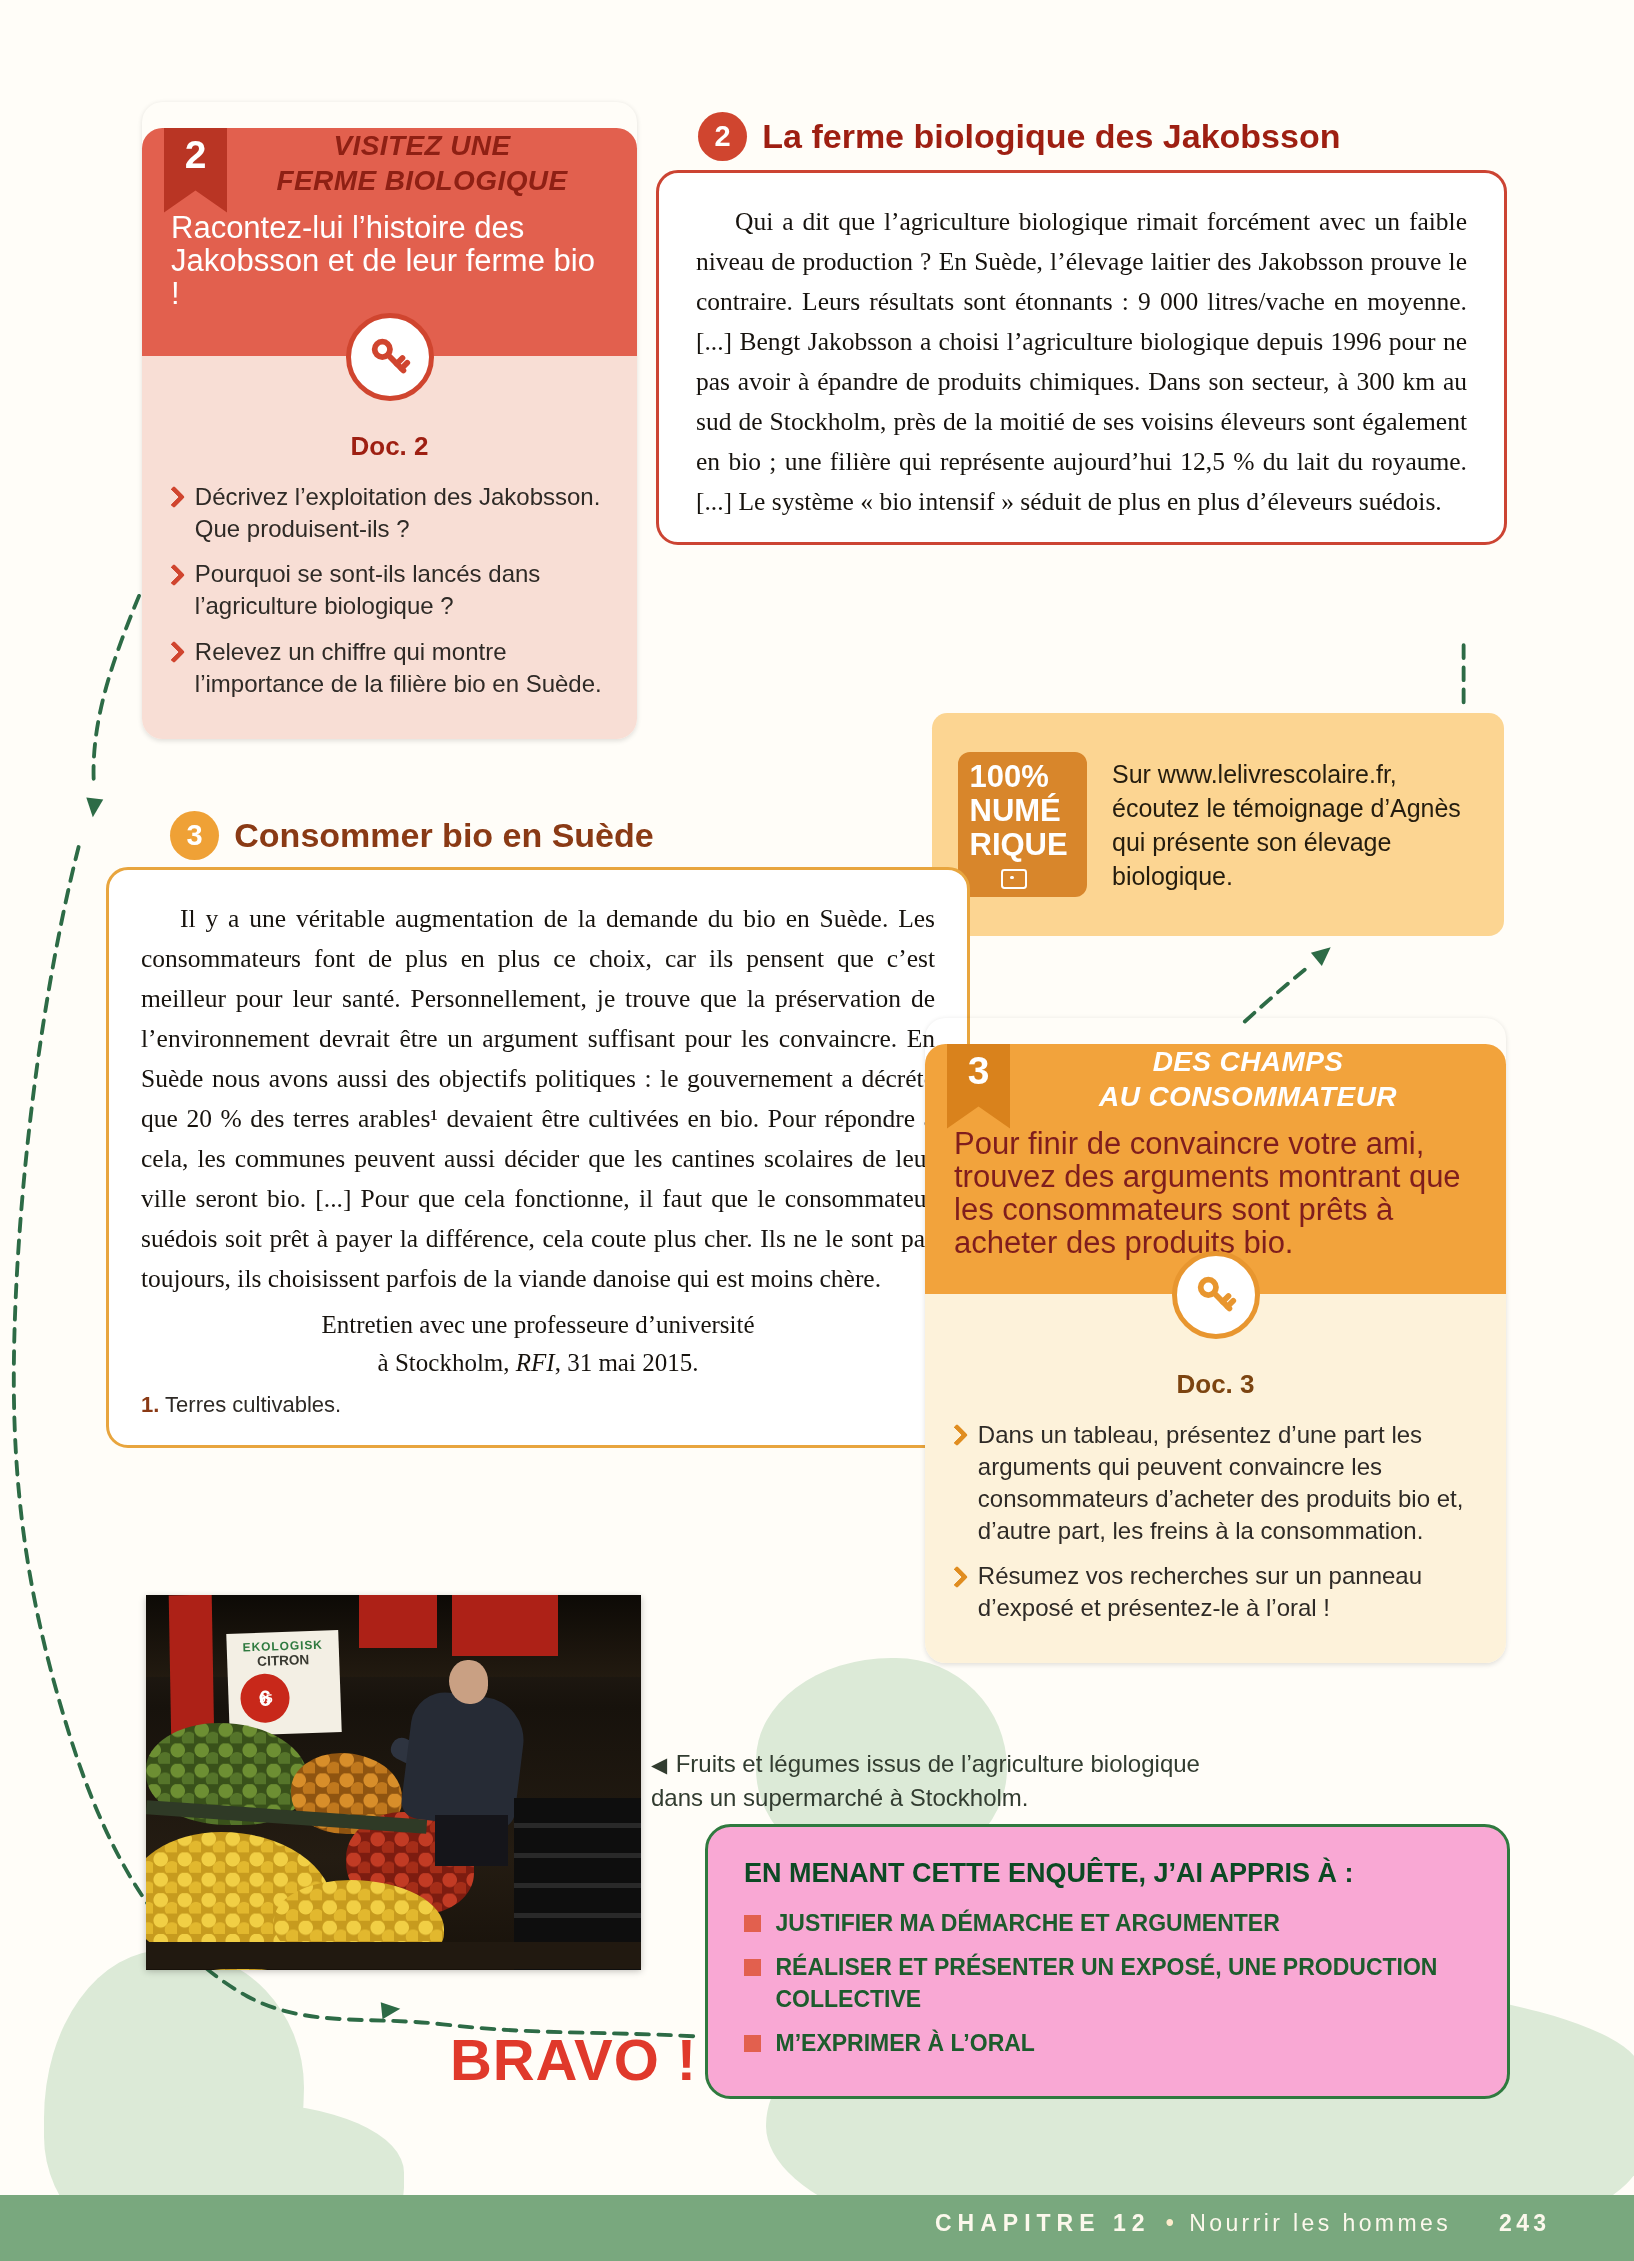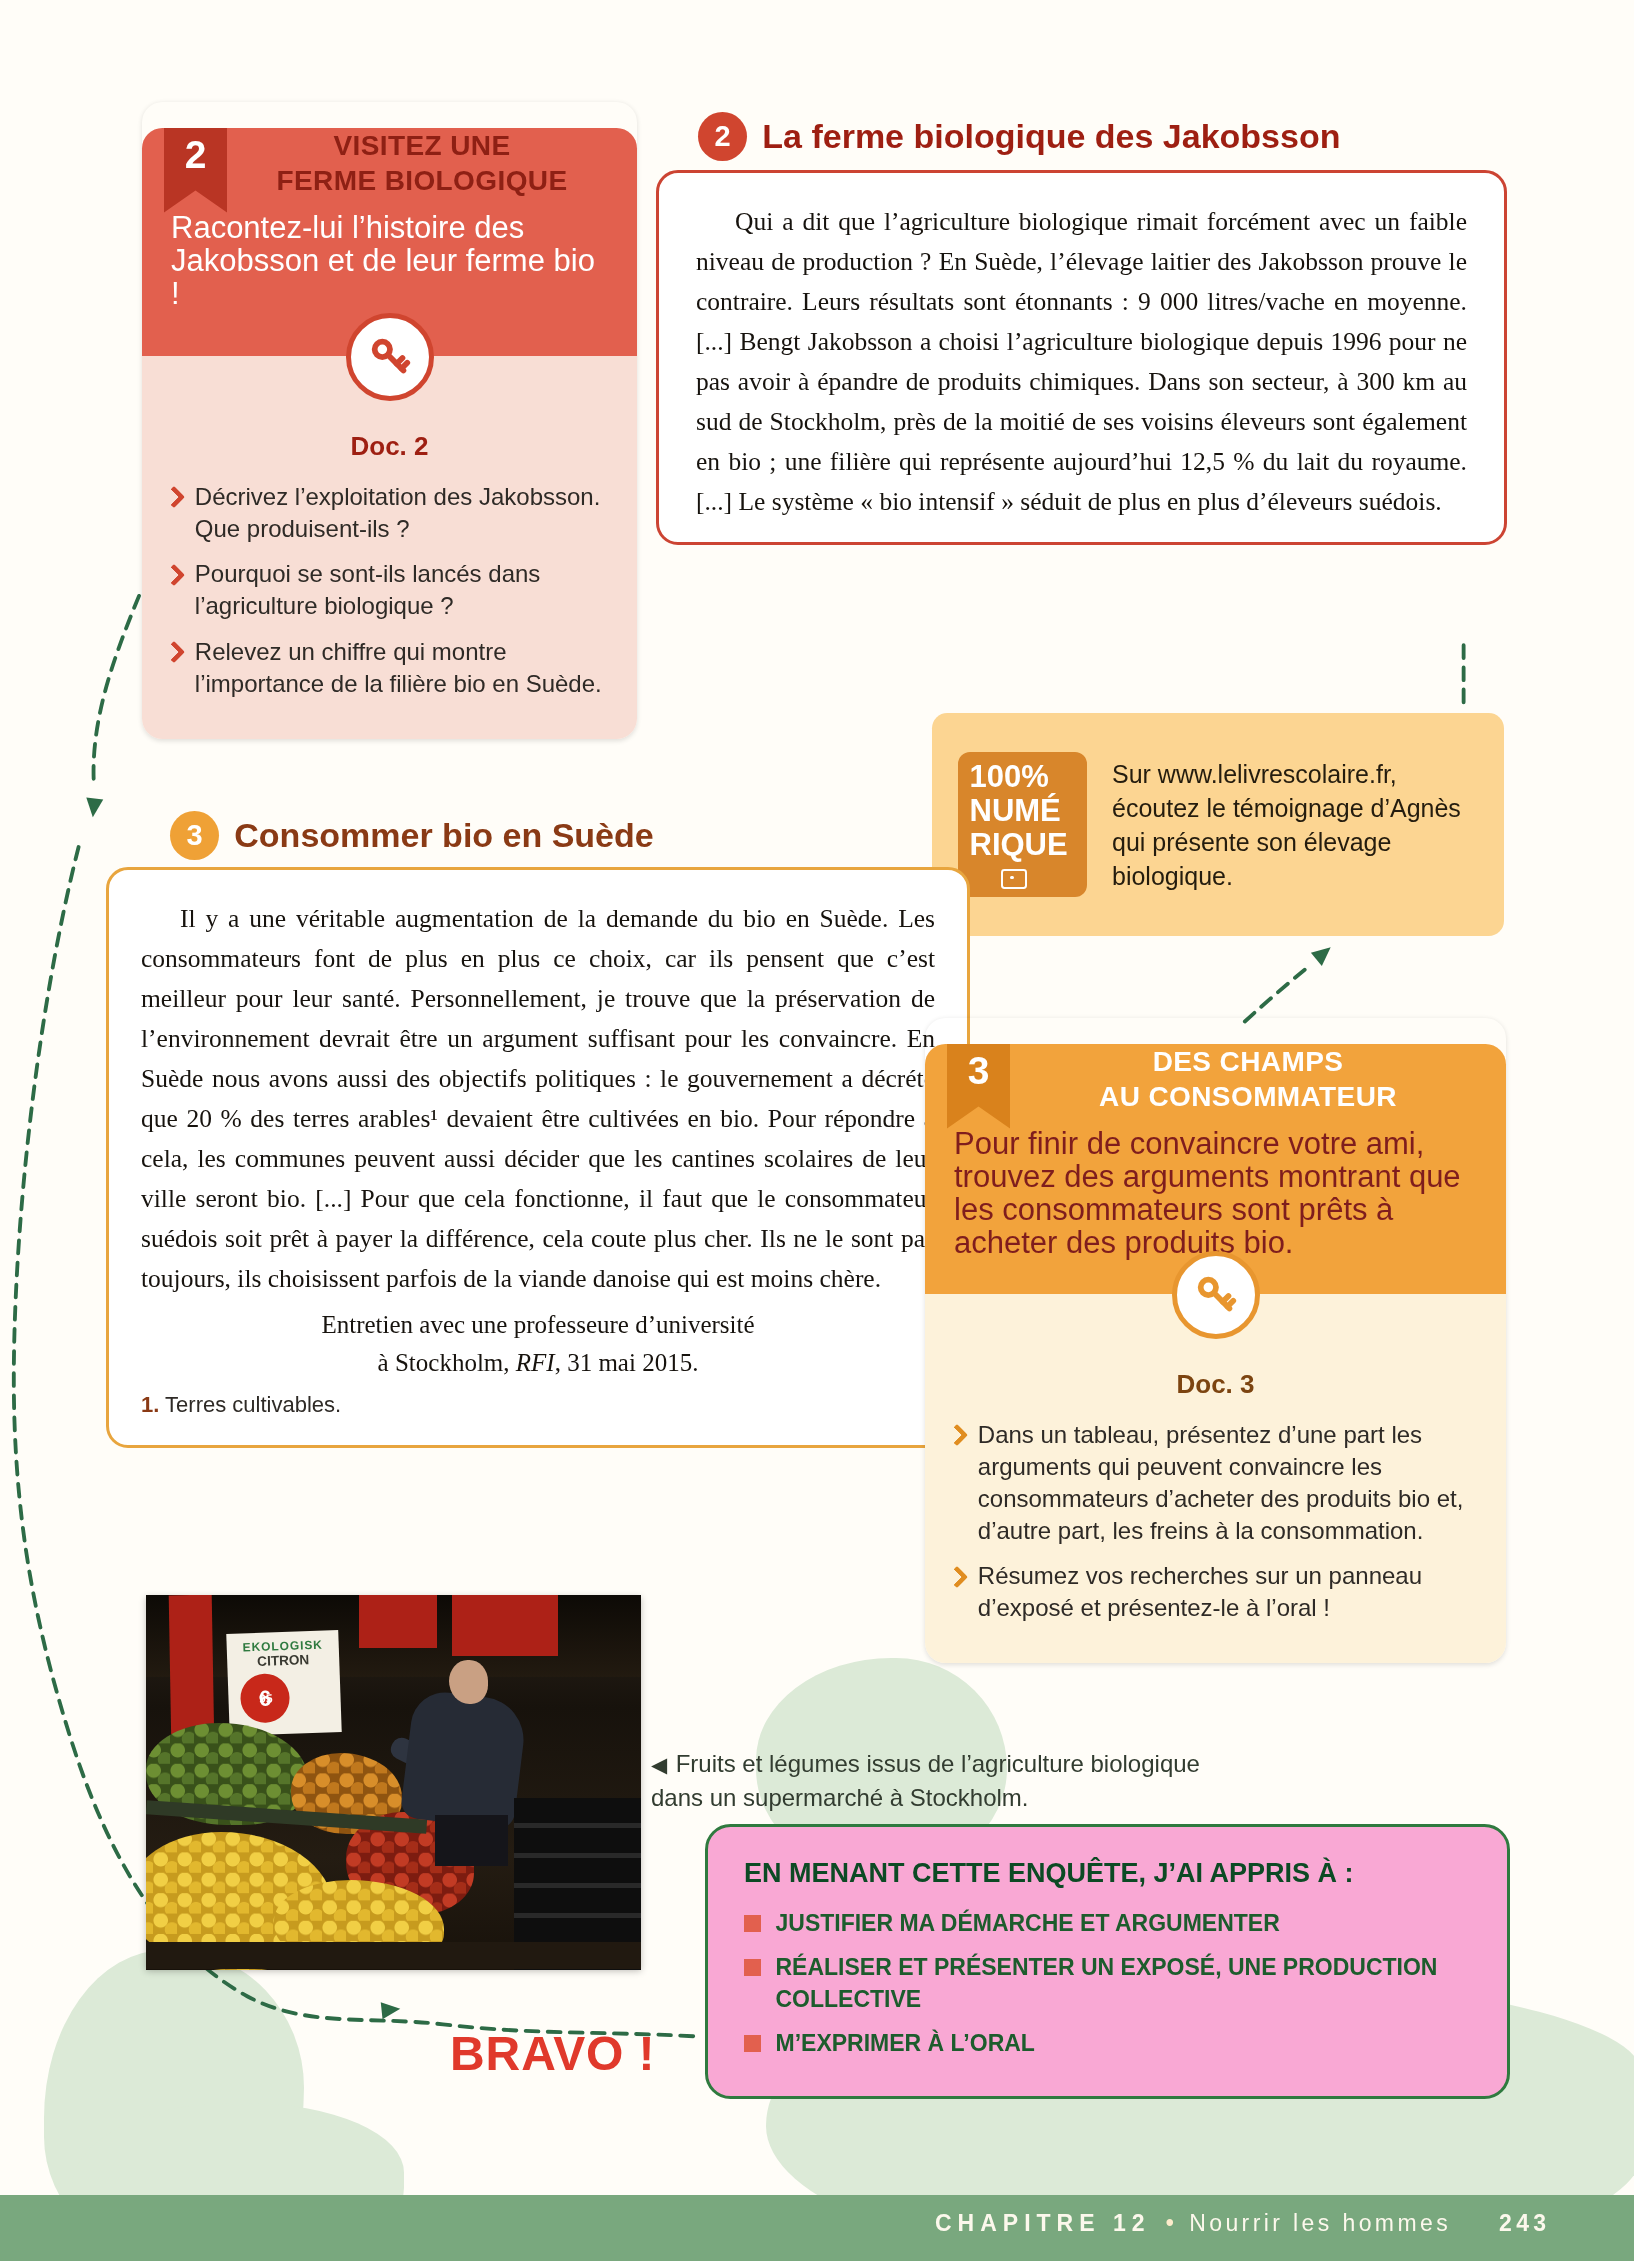--- a/index.html
+++ b/index.html
@@ -19,21 +19,21 @@
   .act-card{position:absolute;z-index:3;border-radius:20.4px;box-shadow:0 1.7px 5.1px rgba(0,0,0,.12);}
   .act-head{position:relative;border-radius:20.4px 20.4px 0 0;}
   .act-body{position:relative;border-radius:0 0 20.4px 20.4px;padding:75px 24px 25.5px;}
   .red .act-head{background:#e2604e;}
   .red .act-body{background:#f8ded5;}
   .orange .act-head{background:#f2a33c;}
   .orange .act-body{background:#fdf2da;}
   .ribbon{position:absolute;top:0;left:22px;width:63px;height:85px;clip-path:polygon(0 0,100% 0,100% 100%,50% 74%,0 100%);display:flex;justify-content:center;color:#fff;font-size:39px;font-weight:bold;padding-top:5.1px;box-sizing:border-box;}
   .red .ribbon{background:#b93524;}
   .orange .ribbon{background:#d9821c;}
-  .act-title{margin:25.5px 22px 13.6px 87px;text-align:center;font-weight:bold;font-size:28px;line-height:35px;letter-spacing:0.4px;}
+  .act-title{margin:25.5px 22px 13.6px 87px;text-align:center;font-weight:bold;font-size:28px;line-height:35px;letter-spacing:0.4px;font-style:italic;}
   .red .act-title{color:#8e2014;}
   .orange .act-title{color:#ffffff;}
   .act-intro{padding:0 29px 22px;font-size:31px;line-height:33px;}
   .red .act-intro{color:#fff;}
   .orange .act-intro{color:#7f1d1d;}
   .key-circle{position:absolute;left:50%;transform:translateX(-50%);width:78px;height:78px;border-radius:50%;background:#fff;display:flex;align-items:center;justify-content:center;z-index:4;}
   .red .key-circle{border:5.1px solid #d0452f;}
   .orange .key-circle{border:5.1px solid #e8962f;}
   .doc-label{text-align:center;font-weight:bold;font-size:26px;margin-bottom:19px;}
   .red .doc-label{color:#9e1f12;}
@@ -64,21 +64,21 @@
   .phone::after{content:"";position:absolute;left:7.7px;top:4.3px;width:3.4px;height:3.4px;border-radius:50%;background:#fff;}
   .num-text{font-size:25px;line-height:34px;color:#241c0e;}
 
   
   .learned{position:absolute;left:705px;top:1824px;width:805px;background:#f9a8d4;border:3.4px solid #2f7a3f;border-radius:25.5px;z-index:3;padding:31px 36px 24px;box-sizing:border-box;}
   .learned-title{color:#0c4a24;font-weight:bold;font-size:27px;margin-bottom:19px;}
   .learned-item{display:flex;gap:14.5px;margin-bottom:12.8px;}
   .sq{flex:none;width:17px;height:17px;background:#e2604e;margin-top:6.8px;}
   .learned-item span{font-weight:bold;font-size:23px;line-height:31.5px;color:#1d5c2d;}
 
-  .bravo{position:absolute;left:450px;top:2026px;z-index:3;font-size:48px;font-weight:bold;color:#e0392b;letter-spacing:0.9px;}
+  .bravo{position:absolute;left:450px;top:2026px;z-index:3;font-size:58px;font-weight:bold;color:#e0392b;letter-spacing:0.9px;}
 
   .caption{position:absolute;left:651px;top:1747px;width:553px;z-index:3;font-size:24px;line-height:33px;color:#323c30;}
   .caption .arr{margin-right:8.5px;font-size:21px;}
 
   .footer-text{position:absolute;left:935px;top:2210px;z-index:3;display:flex;align-items:baseline;color:#fcf8ec;font-size:23px;font-weight:bold;}
   .footer-text .chap{letter-spacing:6px;}
   .footer-text .dot{margin:0 15.3px;color:#fdeccb;}
   .footer-text .bk{letter-spacing:3.4px;font-weight:normal;}
   .footer-text .pg{margin-left:48px;letter-spacing:4.3px;}
 

